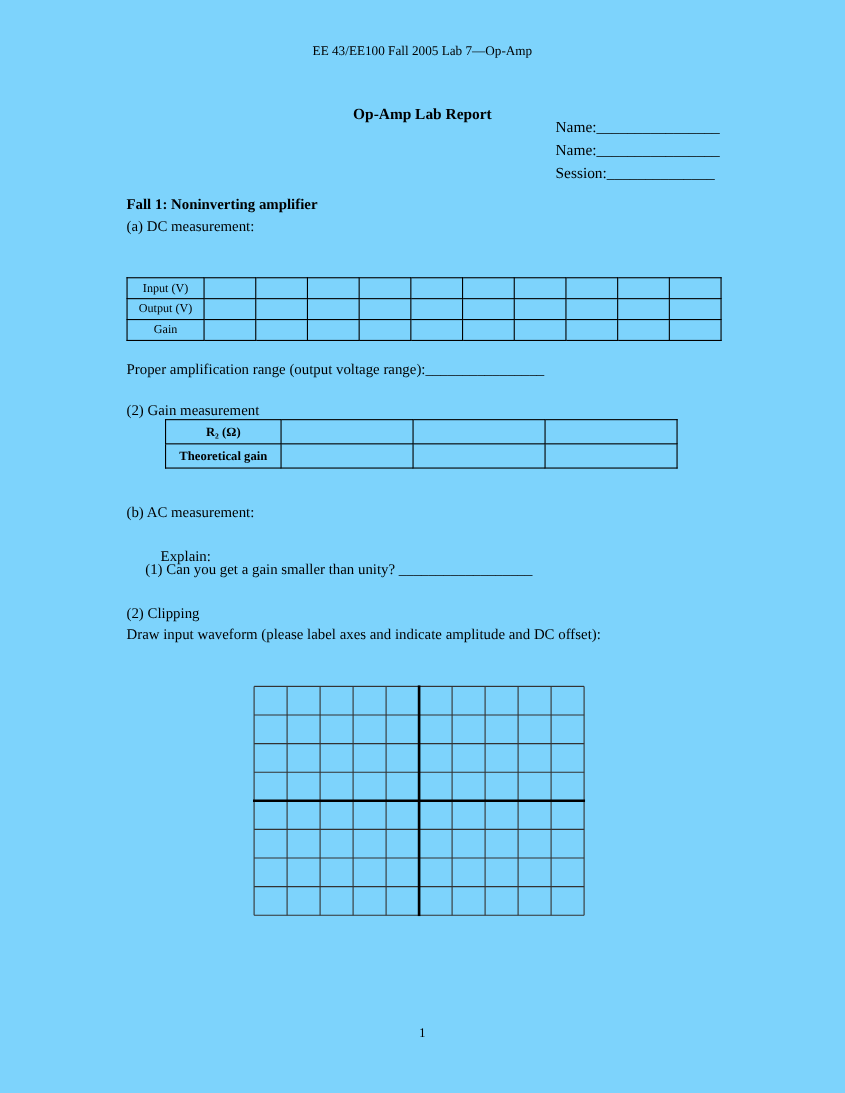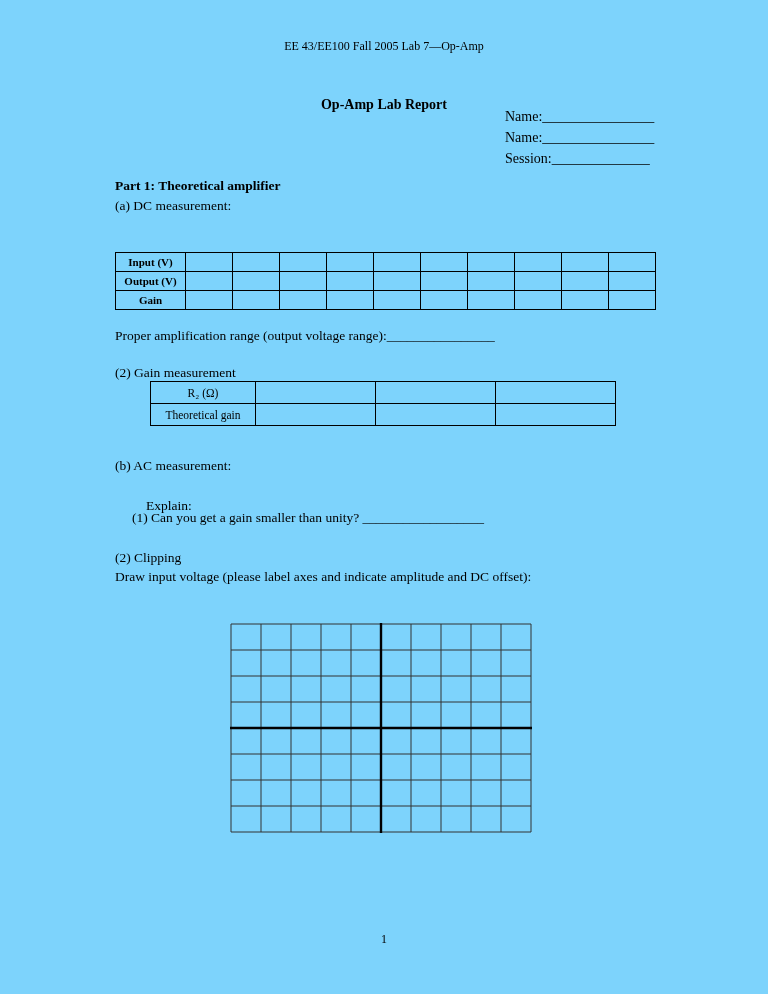--- a/index.html
+++ b/index.html
@@ -25,25 +25,25 @@
     position: absolute; top: 106px; left: 505px;
     font-size: 14px; line-height: 21px;
   }
   .info-line { white-space: nowrap; }
   .txt { position: absolute; font-size: 13.5px; white-space: nowrap; }
   .bold { font-weight: bold; }
   table { border-collapse: collapse; table-layout: fixed; }
   td { border: 1px solid #000; padding: 0; }
   .t1 { position: absolute; top: 252px; left: 115px; }
   .t1 td { height: 19px; }
-  .t1 .label-cell { width: 70px; font-weight: bold; font-size: 11px; text-align: center; }
+  .t1 .label-cell { width: 70px; font-weight: normal; font-size: 11px; text-align: center; }
   .t1 .cell { width: 47px; }
   .t2 { position: absolute; top: 381px; left: 150px; }
   .t2 td { height: 22px; }
-  .t2 .label-cell { width: 105px; font-weight: normal; font-size: 11.5px; text-align: center; }
+  .t2 .label-cell { width: 105px; font-weight: bold; font-size: 11.5px; text-align: center; }
   .t2 .cell { width: 120px; }
   .grid-wrap { position: absolute; top: 623px; left: 230px; }
   .page-number {
     position: absolute; top: 932px; left: 0; width: 100%;
     text-align: center; font-size: 12px;
   }
 </style>
 </head>
 <body>
 
@@ -52,21 +52,21 @@
   <div class="doc-header">EE 43/EE100 Fall 2005 Lab 7—Op-Amp</div>
 
   <div class="doc-title">Op-Amp Lab Report</div>
 
   <div class="info-block">
     <div class="info-line"><span>Name:</span><span>________________</span></div>
     <div class="info-line"><span>Name:</span><span>________________</span></div>
     <div class="info-line"><span>Session:</span><span>______________</span></div>
   </div>
 
-  <div class="txt bold" style="top:178px; left:115px;">Part 1: Theoretical amplifier</div>
+  <div class="txt bold" style="top:178px; left:115px;">Fall 1: Noninverting amplifier</div>
   <div class="txt" style="top:198px; left:115px;">(a)  DC measurement:</div>
 
   <table class="t1">
     <tbody>
         <tr>
       <td class="label-cell">Input (V)</td>
       <td class="cell"></td>
           <td class="cell"></td>
           <td class="cell"></td>
           <td class="cell"></td>
@@ -125,21 +125,21 @@
           <td class="cell"></td>
     </tr>
   </tbody>
     </table>
 
   <div class="txt" style="top:458px; left:115px;">(b)  AC measurement:</div>
   <div class="txt" style="top:478px; left:132px;margin-top:32px;"><span>(1)  Can you get a gain smaller than unity?</span><span> </span><span>__________________</span></div>
   <div class="txt" style="top:498px; left:146px;">Explain:</div>
 
   <div class="txt" style="top:550px; left:115px;">(2)  Clipping</div>
-  <div class="txt" style="top:569px; left:115px;">Draw input voltage (please label axes and indicate amplitude and DC offset):</div>
+  <div class="txt" style="top:569px; left:115px;">Draw input waveform (please label axes and indicate amplitude and DC offset):</div>
 
   <div class="grid-wrap">
     <svg width="302" height="210" viewBox="0 0 302 210">
 
       <line x1="1" y1="1" x2="1" y2="209" stroke="#333" stroke-width="1"></line>
       <line x1="31" y1="1" x2="31" y2="209" stroke="#333" stroke-width="1"></line>
       <line x1="61" y1="1" x2="61" y2="209" stroke="#333" stroke-width="1"></line>
       <line x1="91" y1="1" x2="91" y2="209" stroke="#333" stroke-width="1"></line>
       <line x1="121" y1="1" x2="121" y2="209" stroke="#333" stroke-width="1"></line>
       <line x1="181" y1="1" x2="181" y2="209" stroke="#333" stroke-width="1"></line>

